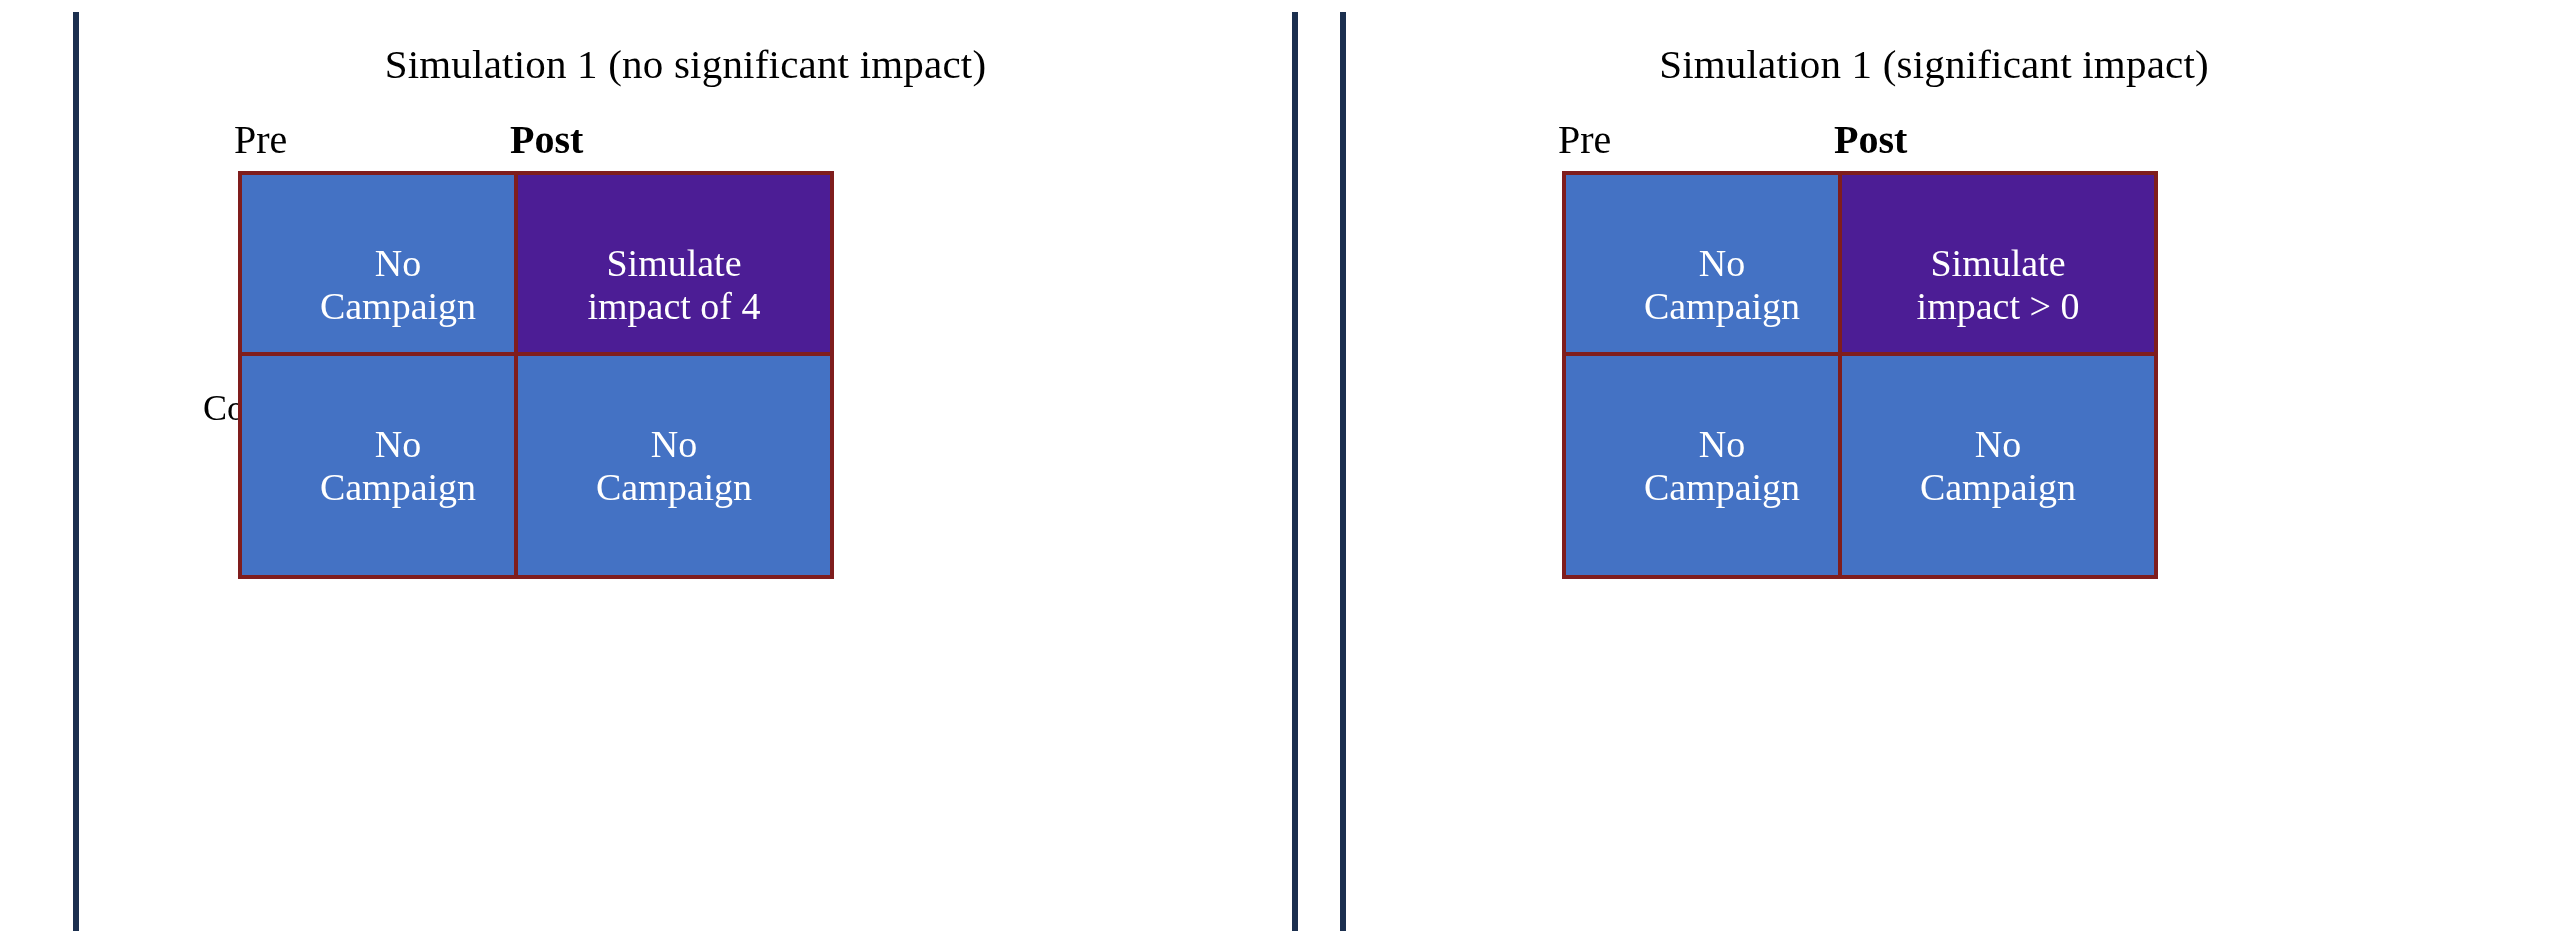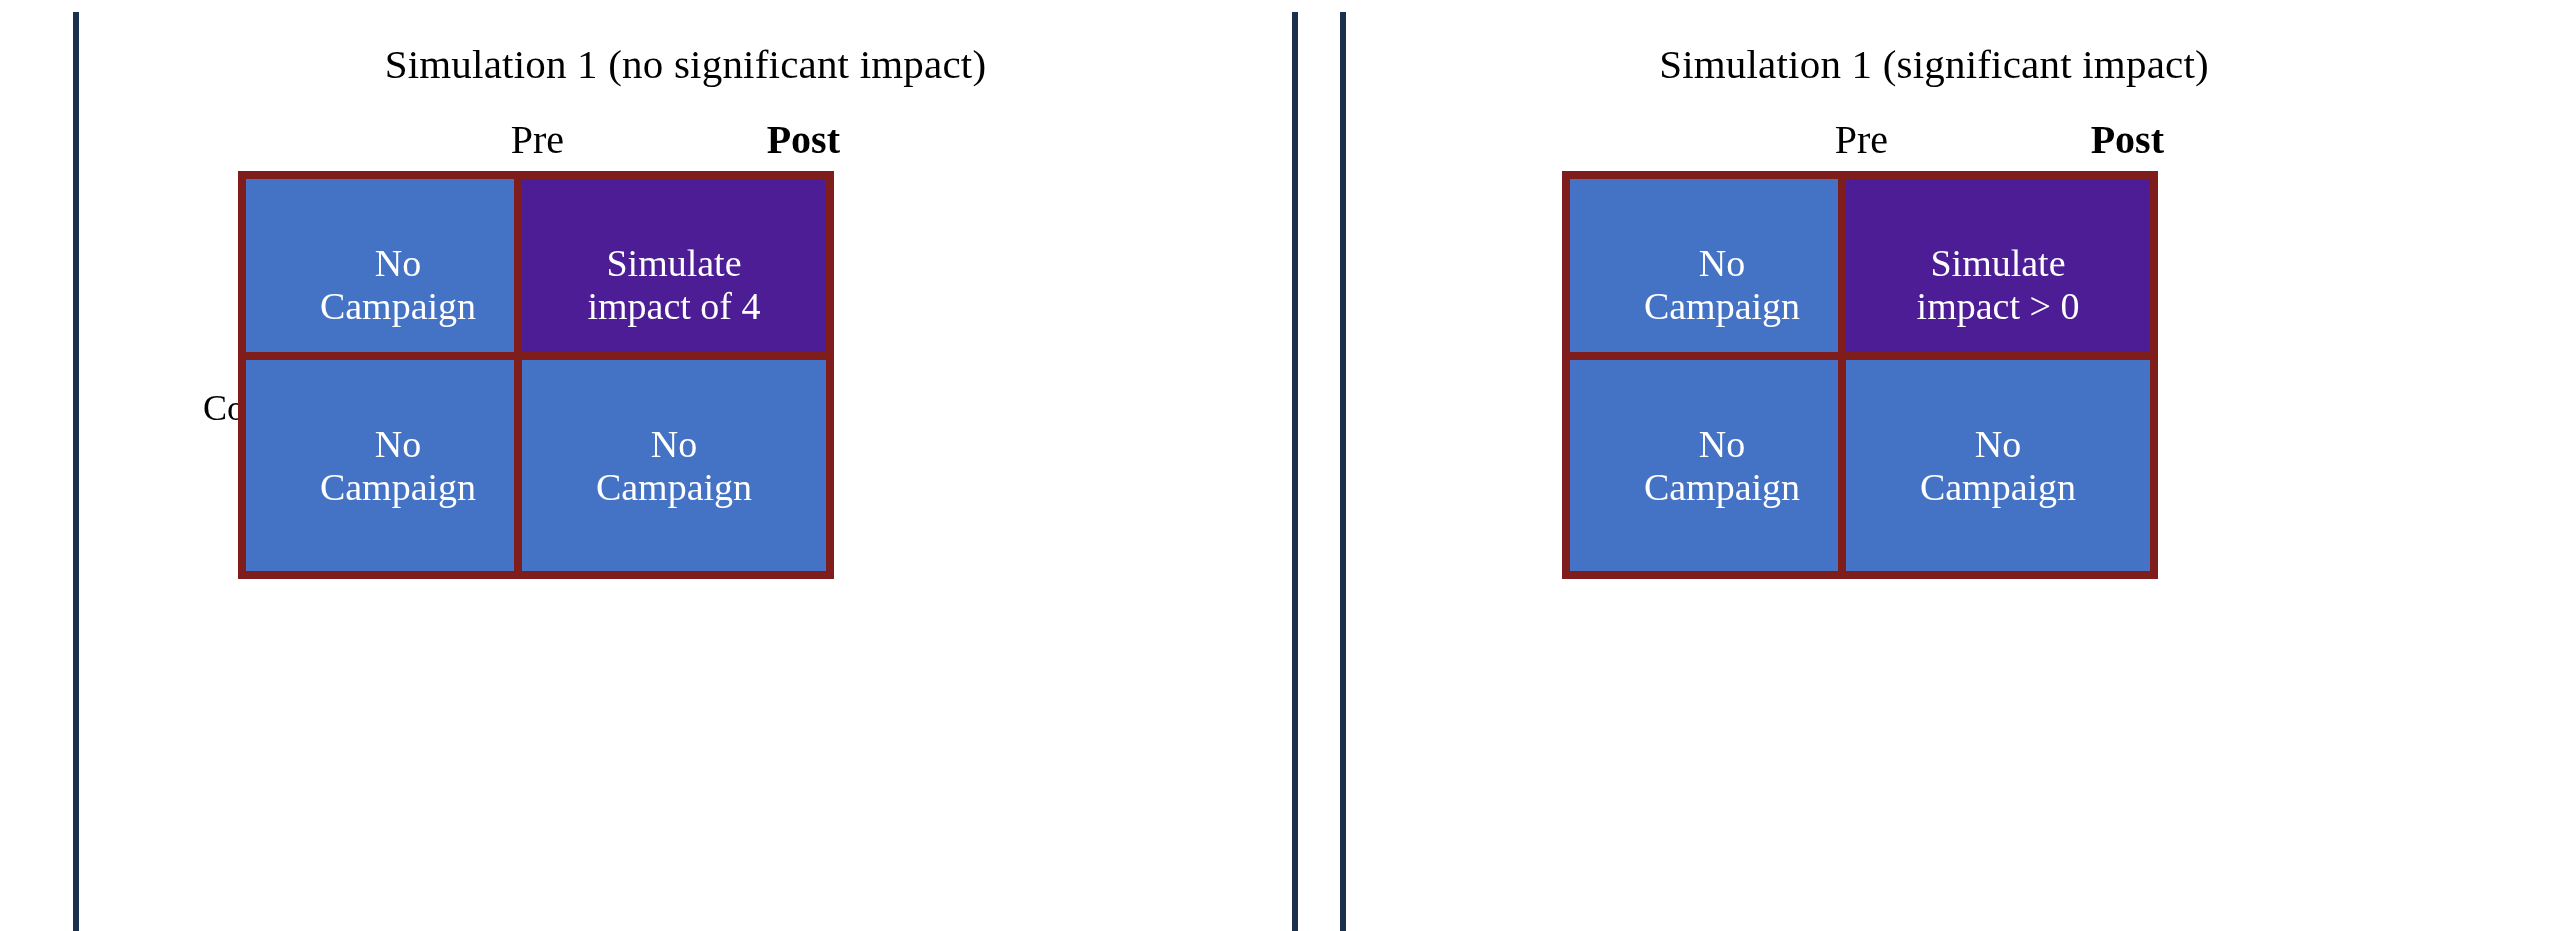--- a/index.html
+++ b/index.html
@@ -56,21 +56,21 @@
   }
   #panel-2 .panel-title {
     padding-right: 38px;
   }
 
   
   .col-header {
     position: absolute;
     top: 108px;
     width: 330px;
-    text-align: right;
+    text-align: left;
     font-size: 40px;
     line-height: 1;
     color: #000000;
   }
   .col-header.col-pre  { left: 225px; }
   .col-header.col-post { left: 500px; font-weight: bold; }
 
   #panel-1 .col-header.col-pre  { left: 155px; }
   #panel-1 .col-header.col-post { left: 431px; }
   #panel-2 .col-header.col-pre  { left: 212px; }
@@ -85,21 +85,21 @@
     line-height: 1;
     color: #000000;
   }
   .row-label.row-test    { left: 24px; top: 215px; }
   .row-label.row-control { left: 24px; top: 378px; }
 
   
   .cell-box {
     position: absolute;
     box-sizing: border-box;
-    border: 8px solid #7f1d1d;
+    border: 4px solid #7f1d1d;
     display: flex;
     align-items: center;
     justify-content: center;
     text-align: center;
     color: #ffffff;
     font-size: 38px;
     line-height: 1.12;
     width: 320px;
     height: 227px;
     padding: 0 6px;

